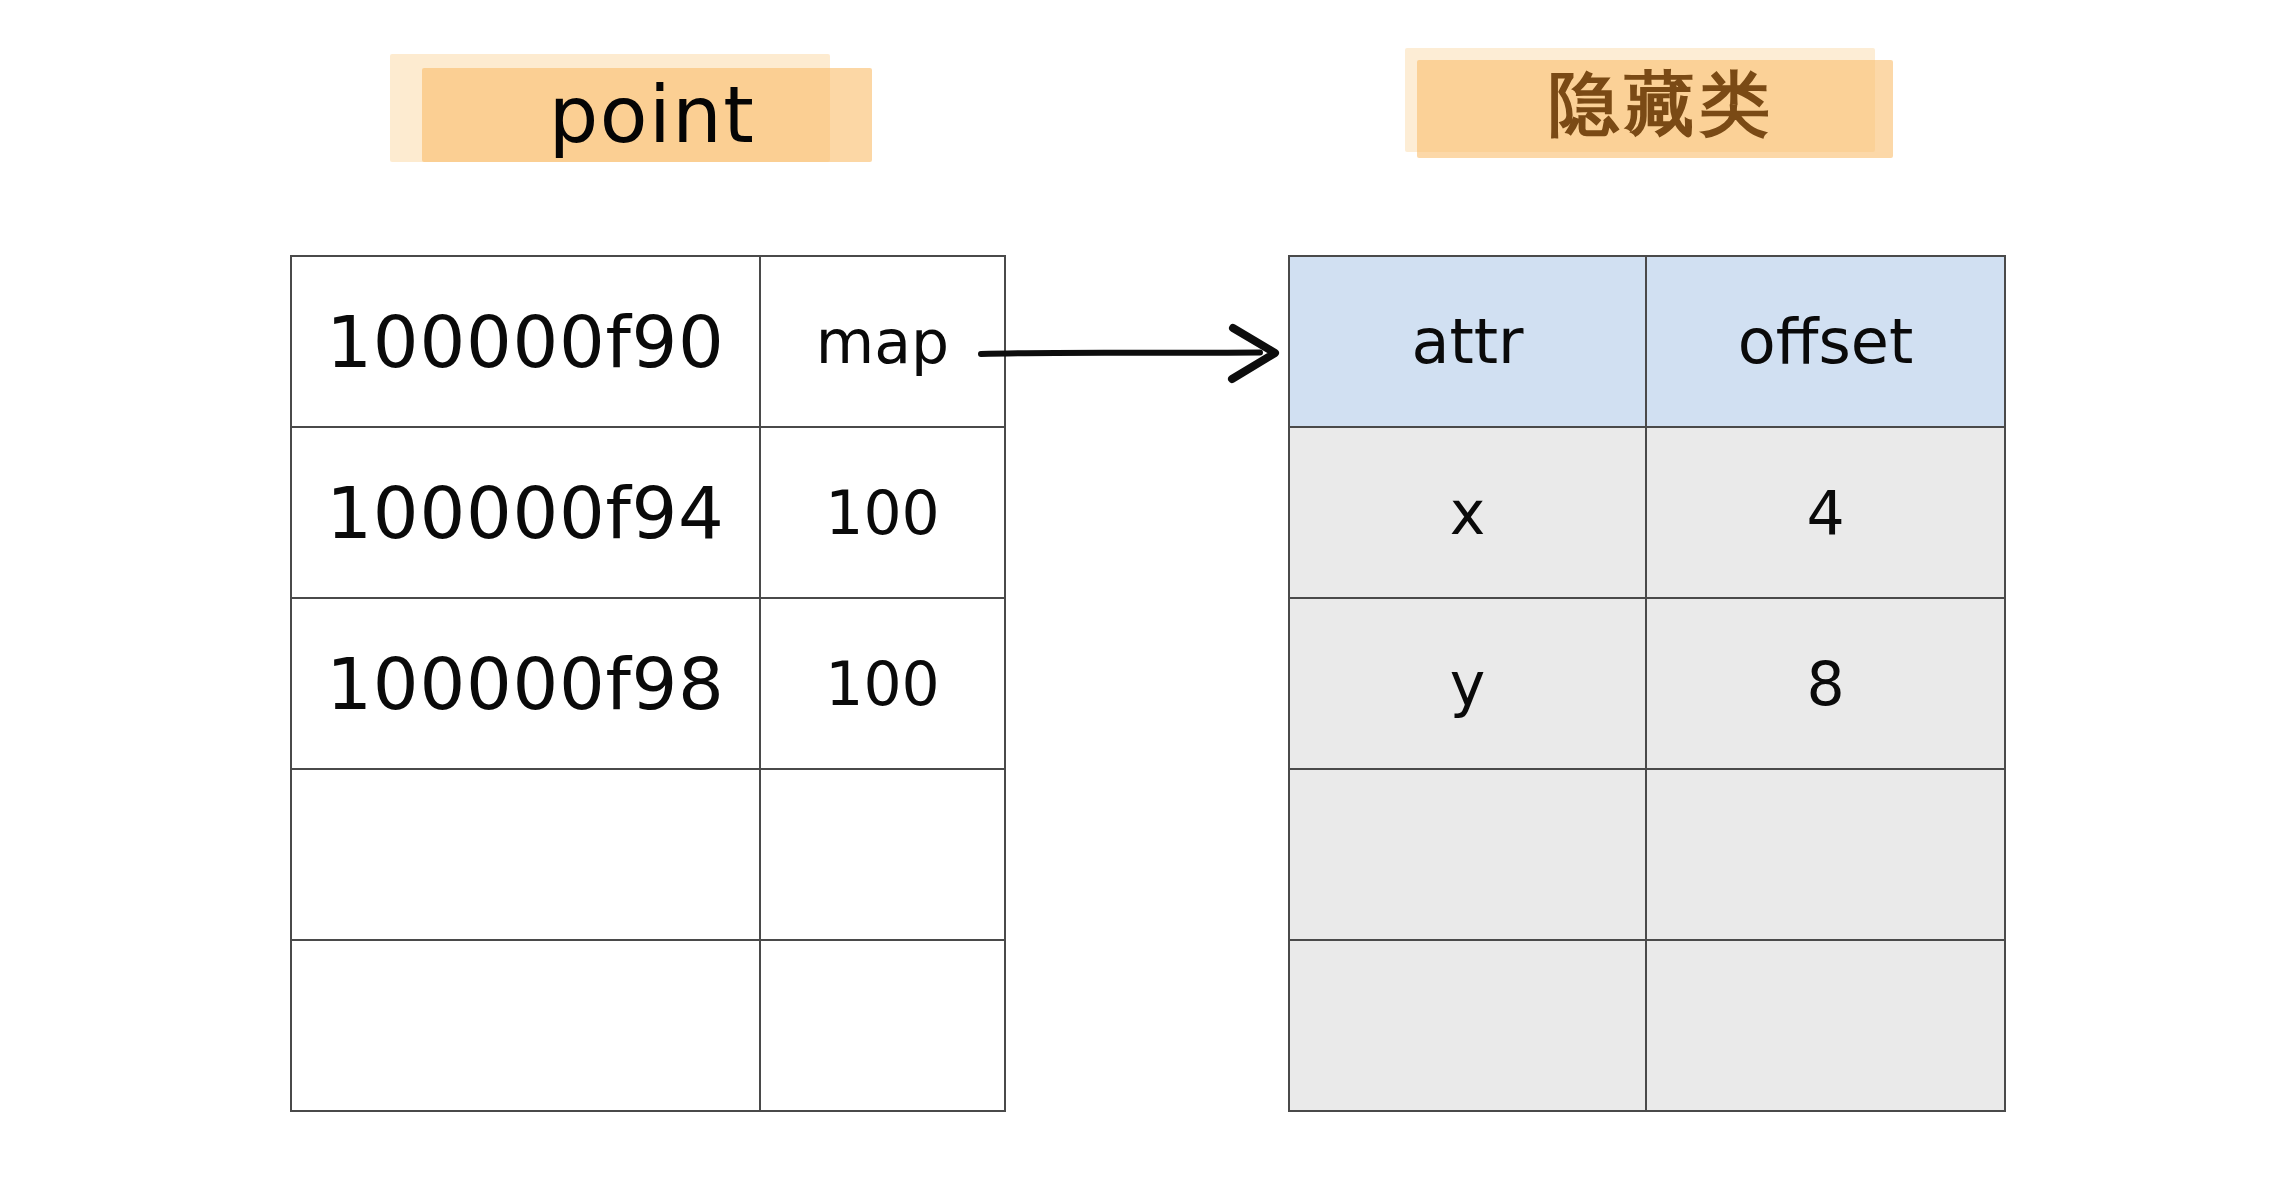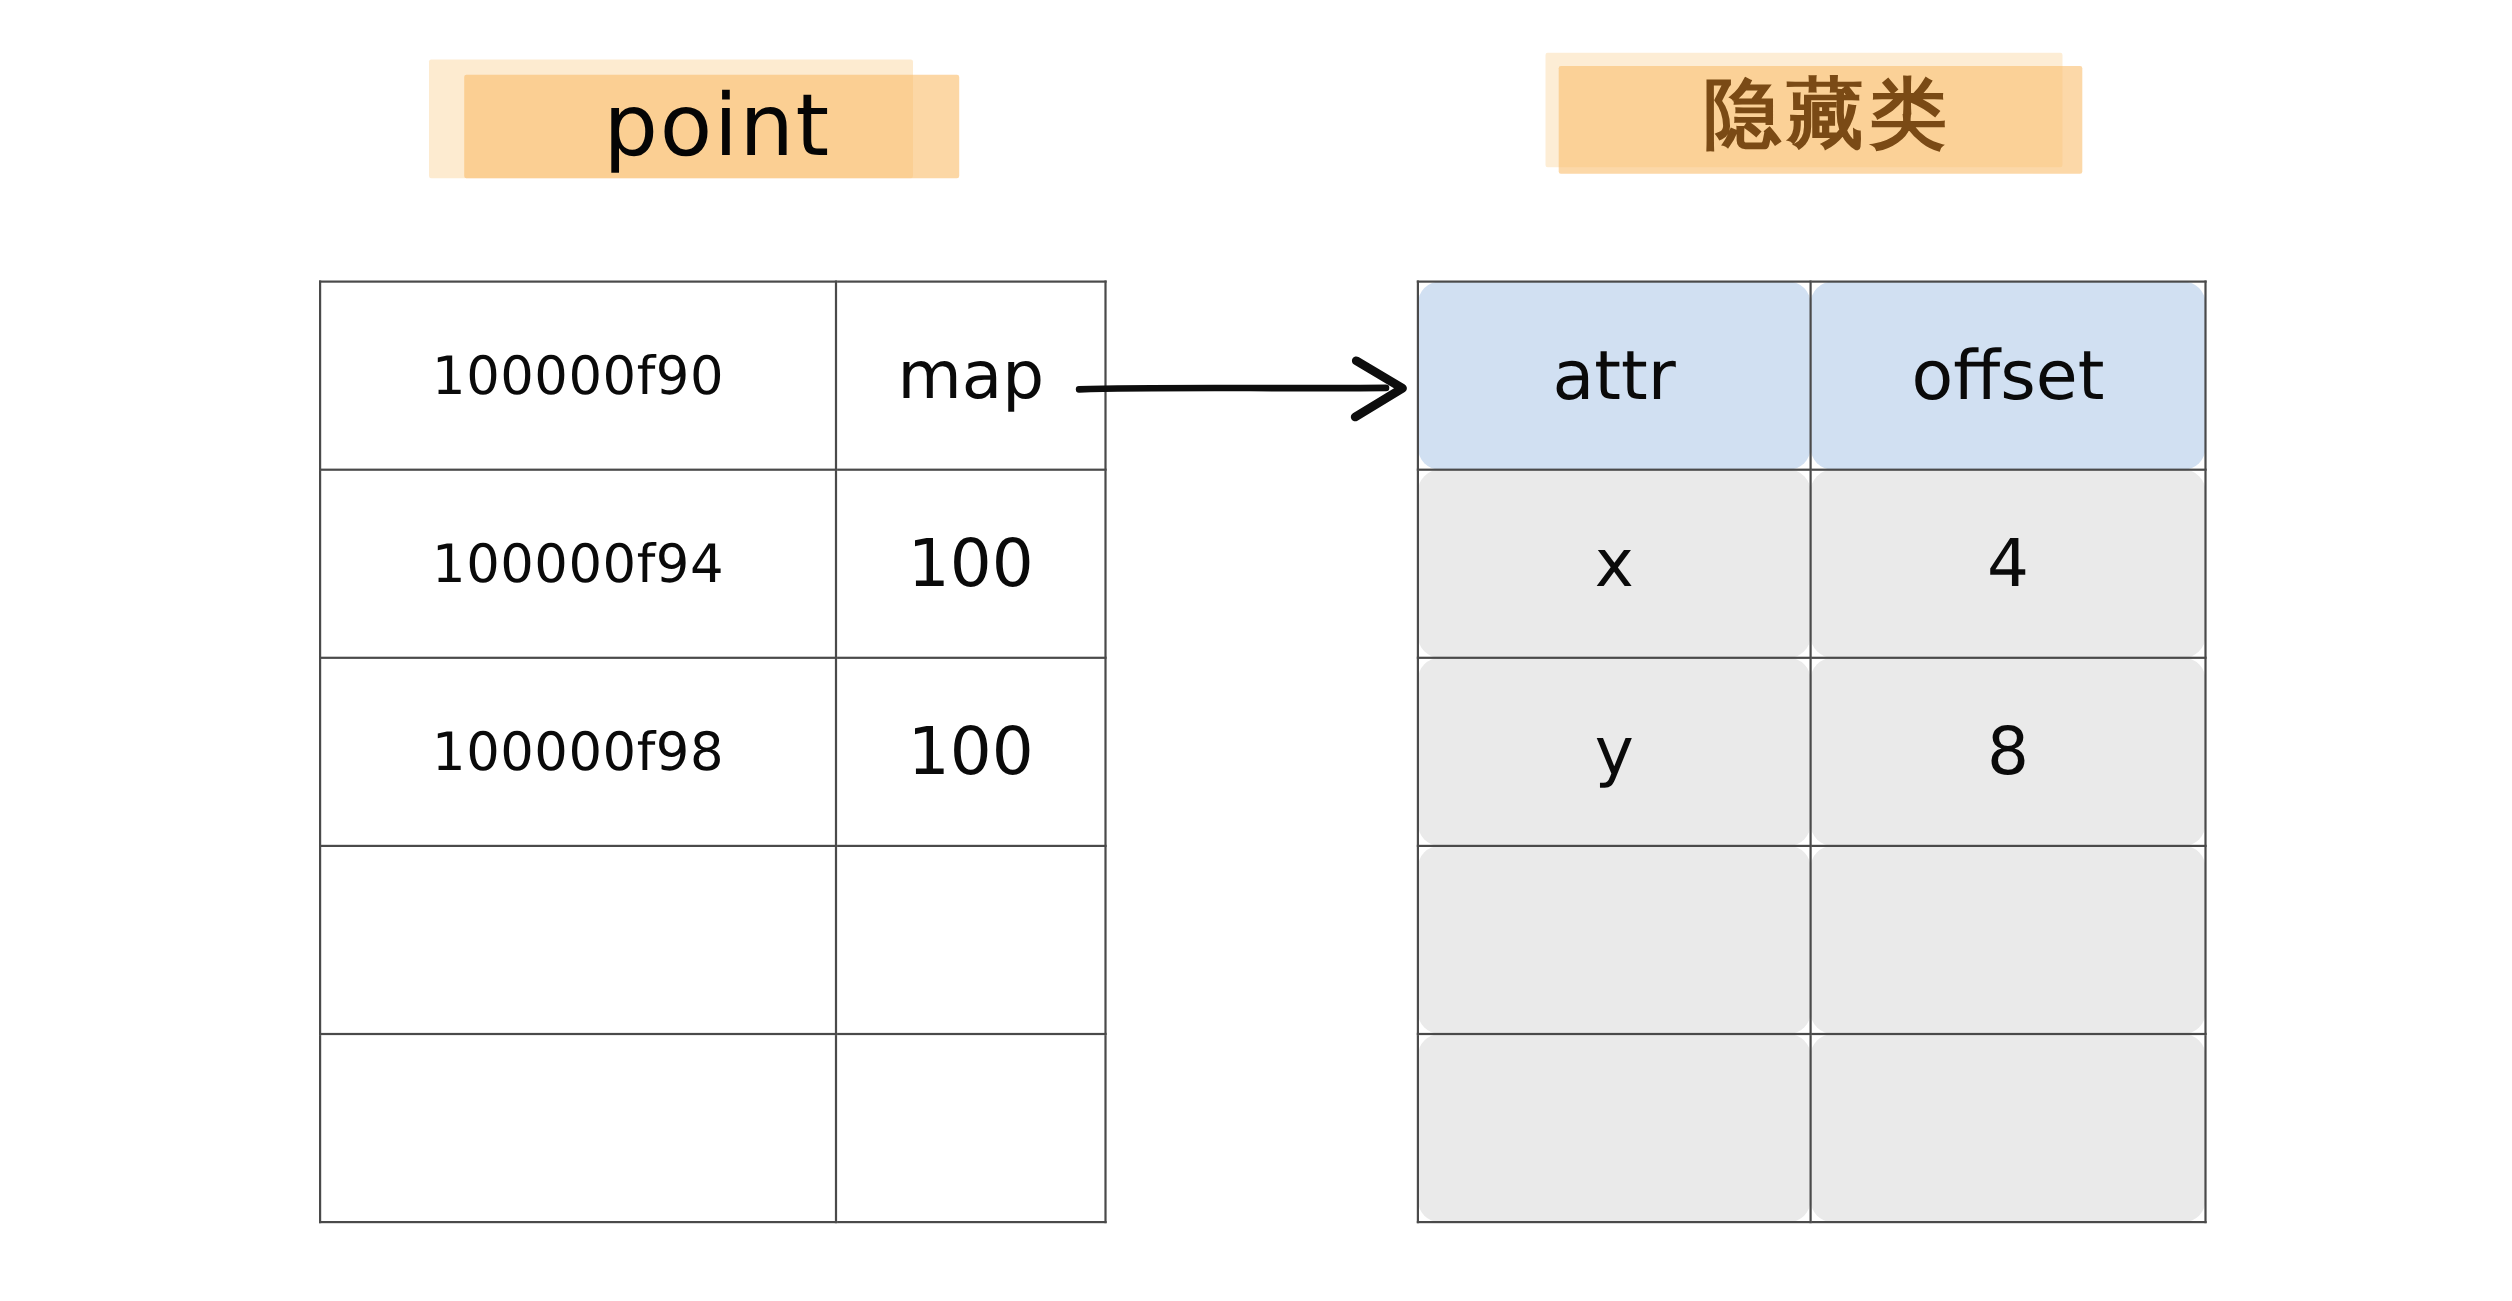--- a/index.html
+++ b/index.html
@@ -130,39 +130,38 @@
     top: 255px;
     width: 710px;
     height: 847px;
   }
   #table-point td {
     background: #ffffff;
     height: 169px;
   }
   #table-point td.addr-cell {
     width: 467px;
-    font-size: 48px;
+    font-size: 72px;
     letter-spacing: 0.01em;
   }
   #table-point td.val-cell {
     width: 243px;
     font-size: 60px;
   }
 
   
   #table-hidden-class {
     left: 1288px;
     top: 255px;
     width: 712px;
     height: 847px;
   }
   #table-hidden-class td {
     height: 169px;
     background: #eaeaea;
-    border-radius: 20px;
   }
   #table-hidden-class tr.header-row td {
     background: #d1e0f2;
     font-size: 62px;
   }
   #table-hidden-class td.attr-cell {
     width: 355px;
     font-size: 60px;
   }
   #table-hidden-class td.offset-cell {

